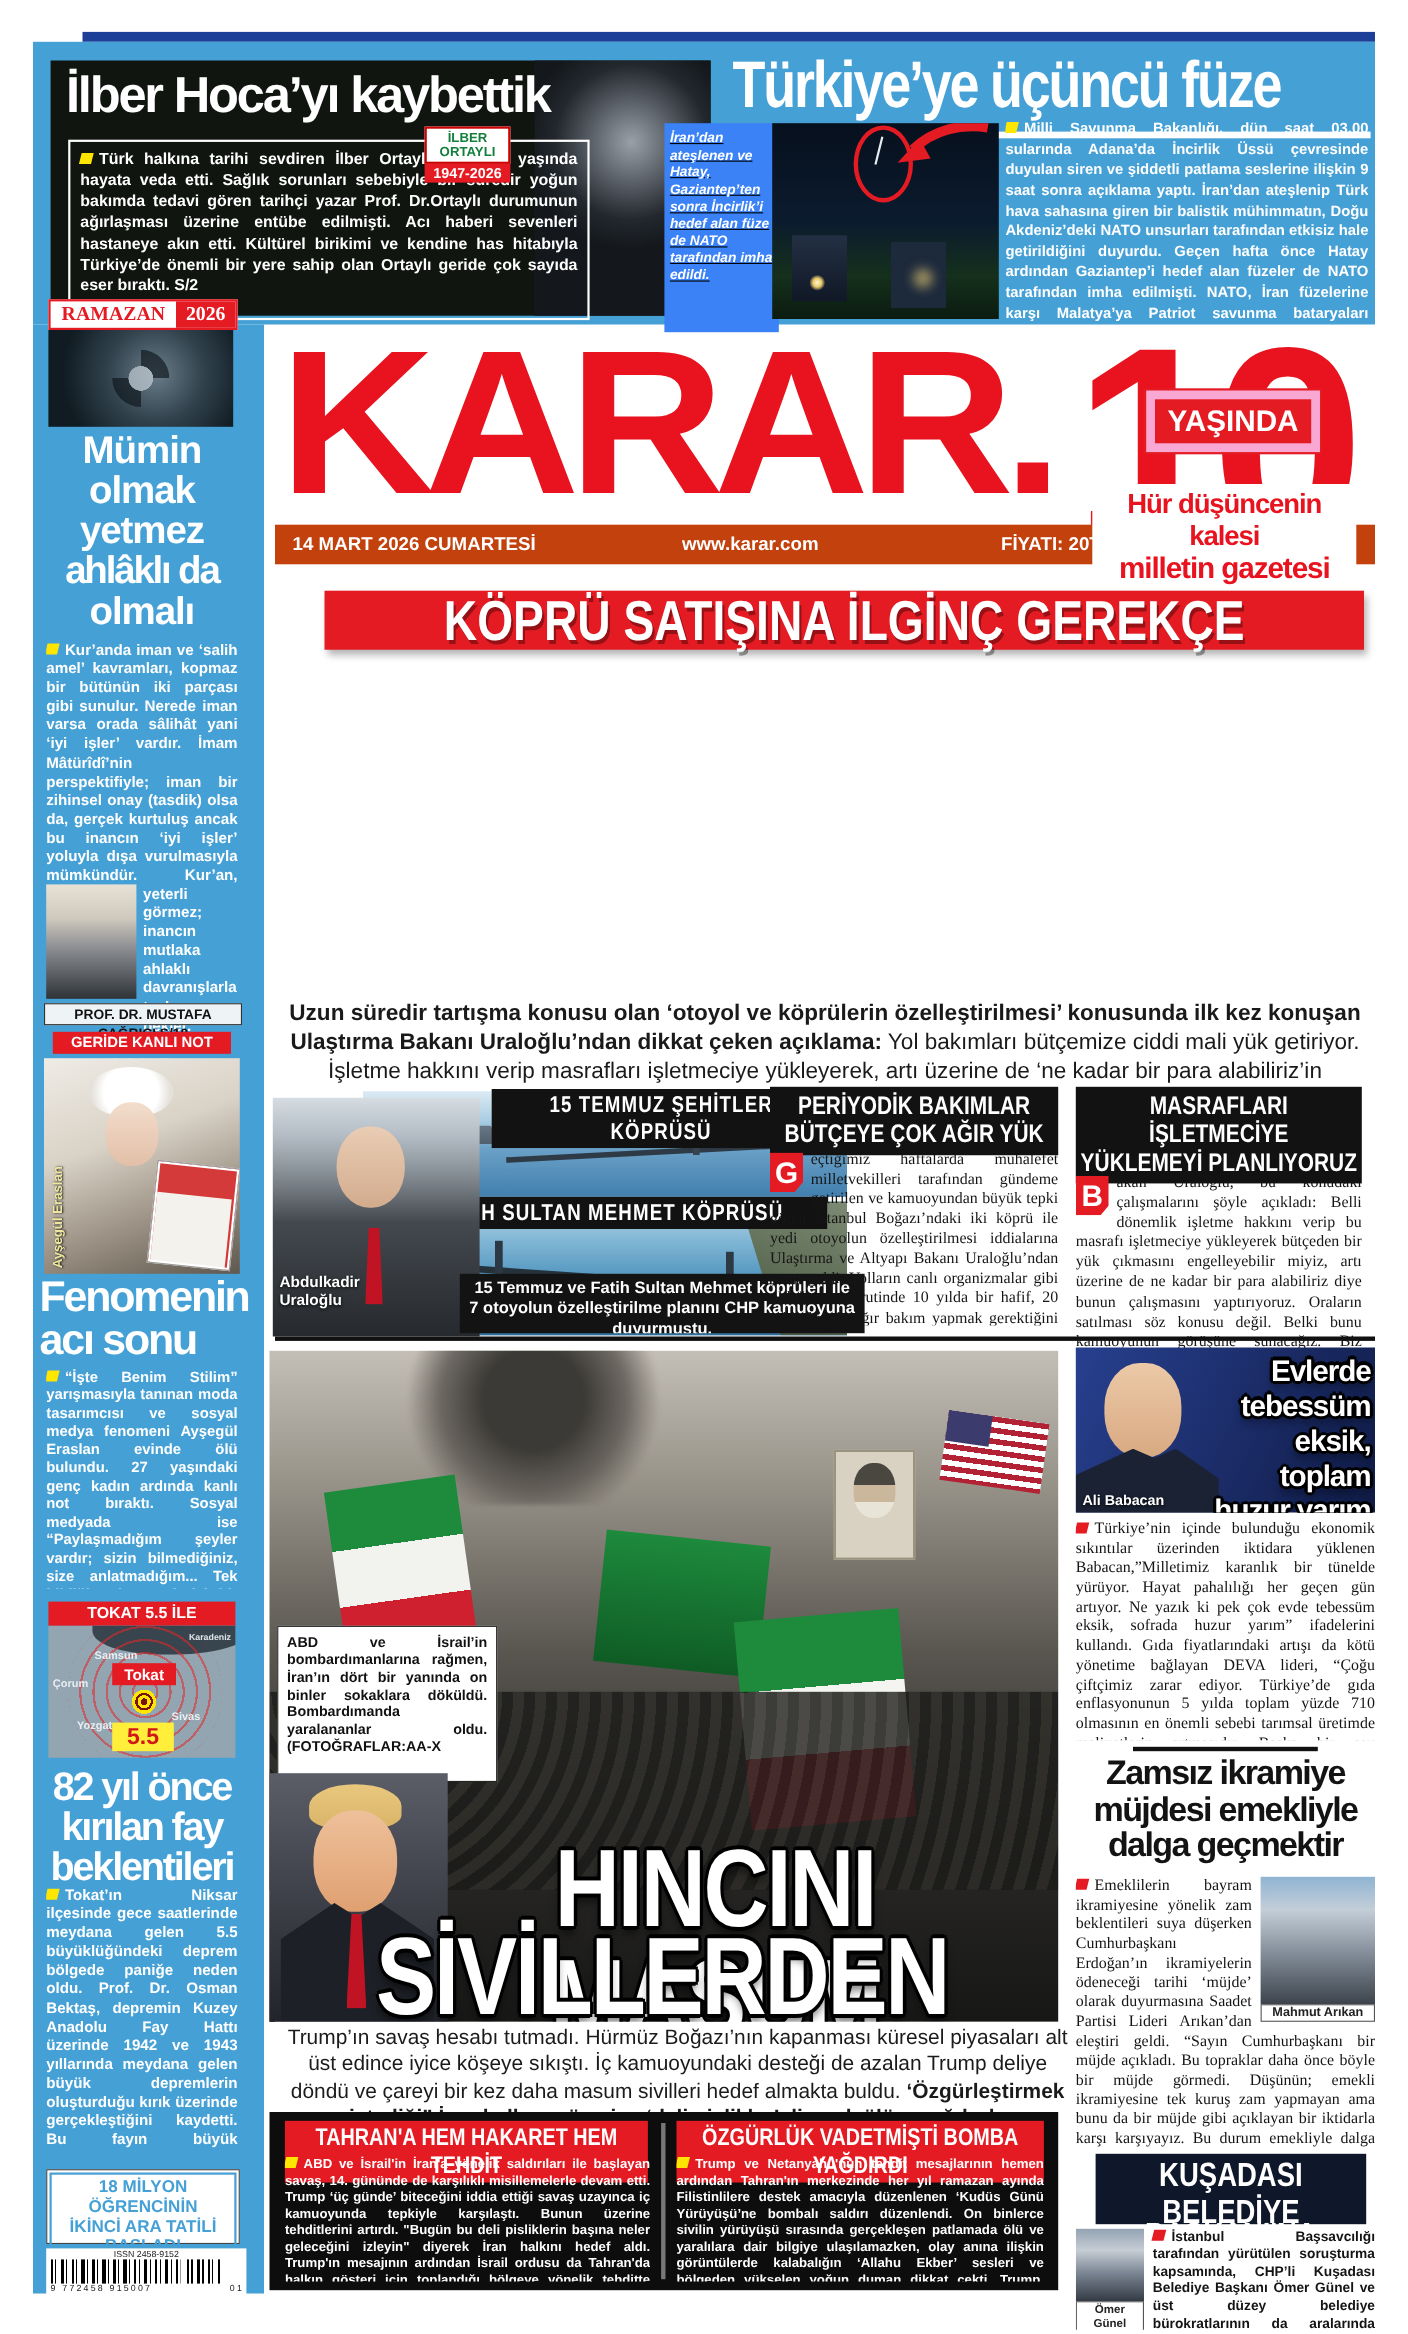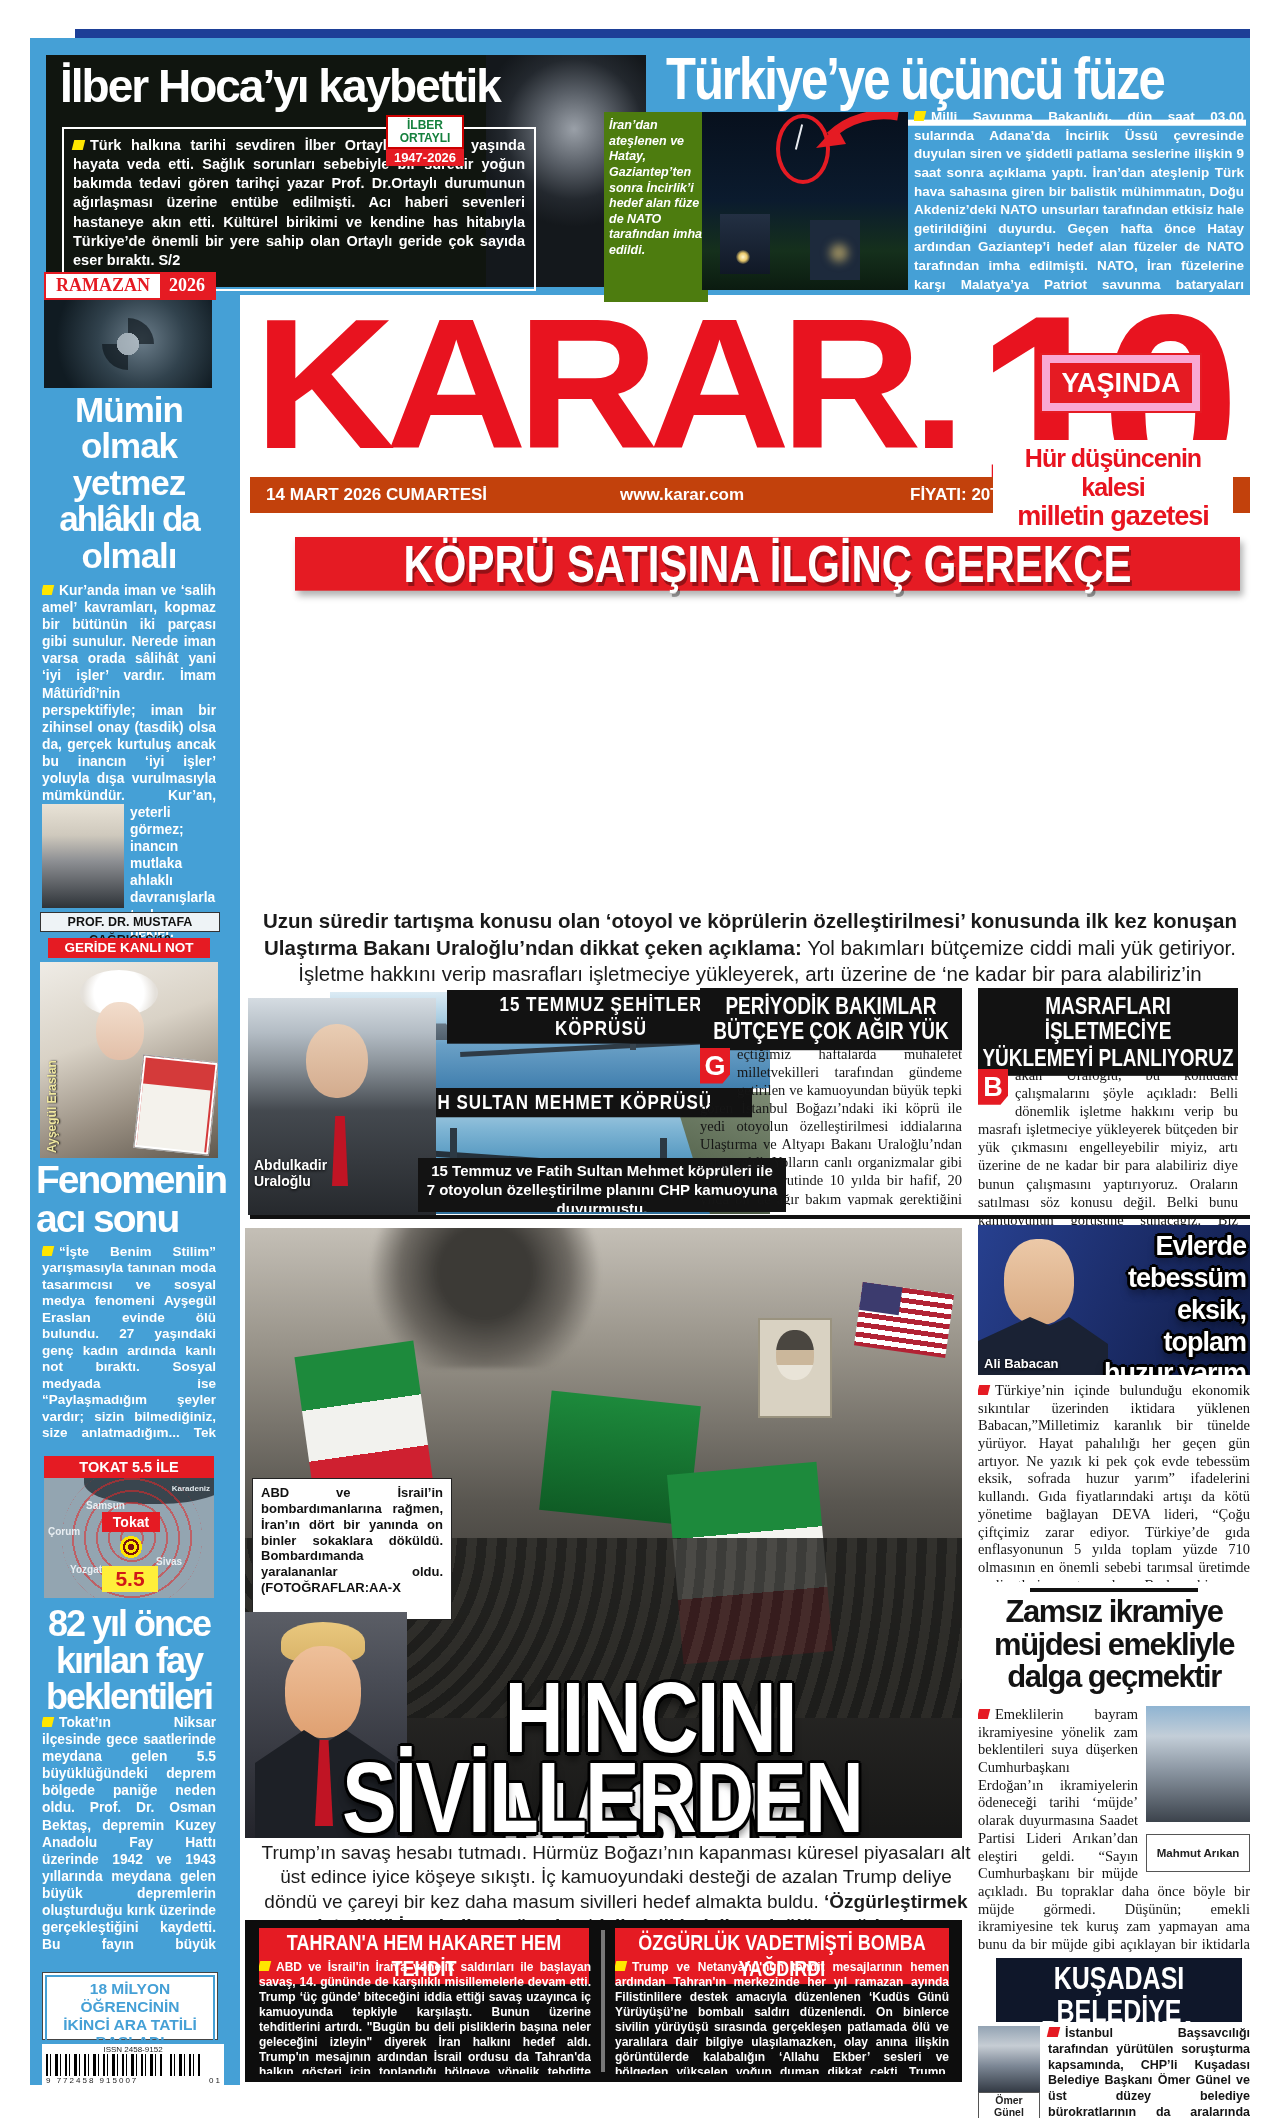--- a/index.html
+++ b/index.html
@@ -45,21 +45,21 @@
       <p class="white b just" style="margin:0;font-size:14.5px;line-height:1.32;"><span class="bullet"></span><span>Türk halkına tarihi sevdiren İlber Ortaylı Hoca 79 yaşında hayata veda etti. Sağlık sorunları sebebiyle bir süredir yoğun bakımda tedavi gören tarihçi yazar Prof. Dr.Ortaylı durumunun ağırlaşması üzerine entübe edilmişti. Acı haberi sevenleri hastaneye akın etti. Kültürel birikimi ve kendine has hitabıyla Türkiye’de önemli bir yere sahip olan Ortaylı geride çok sayıda eser bıraktı. S/2</span></p>
     </div>
     <div class="abs" style="left:340px;top:60px;width:78px;">
       <div class="ctr b" style="background:#fff;color:#15803d;border:2px solid #c00;font-size:12px;line-height:1.1;padding:2px 1px;">İLBER ORTAYLI</div>
       <div class="ctr b white" style="background:#e51b23;font-size:13px;padding:1px 0;">1947-2026</div>
     </div>
   </div>
 
   <div class="abs" style="left:596px;top:38px;width:654px;height:257px;">
     <div class="abs white b sqz" style="left:70px;top:6px;width:580px;font-size:49px;letter-spacing:-2px;border-bottom:5px solid #fff;padding-bottom:6px;">Türkiye’ye üçüncü füze</div>
-    <div class="abs ovh" style="left:8px;top:74px;width:94px;height:178px;background:#4d7c0f;padding:6px 5px;">
+    <div class="abs ovh" style="left:8px;top:74px;width:94px;height:178px;background:#3b82f6;padding:6px 5px;text-decoration:underline;">
       <p class="white b" style="margin:0;font-size:12.5px;line-height:1.25;font-style:italic;">İran’dan ateşlenen ve Hatay, Gaziantep’ten sonra İncirlik’i hedef alan füze de NATO tarafından imha edildi.</p>
     </div>
     <div class="abs" style="left:106px;top:74px;width:206px;height:178px;background:linear-gradient(180deg,#07101d 0%,#0b1b2e 50%,#15301c 78%,#0b1b10 100%);overflow:hidden;">
       <div class="abs" style="left:18px;bottom:16px;width:50px;height:60px;background:linear-gradient(180deg,#233043,#101826);box-shadow:90px 6px 0 #1d2a3c;"></div>
       <div class="abs" style="left:34px;bottom:26px;width:14px;height:14px;border-radius:50%;background:radial-gradient(circle,#fff7d0 0%,#e8c86a 40%,transparent 75%);box-shadow:96px -4px 10px 2px rgba(240,210,120,.6);"></div>
       <div class="abs" style="left:96px;top:12px;width:2px;height:26px;background:#e9edf2;transform:rotate(14deg);"></div>
       <div class="abs" style="left:74px;top:2px;width:46px;height:62px;border:4px solid #e51b23;border-radius:50%;"></div>
       <svg class="abs" style="left:112px;top:-2px;" width="86" height="46" viewBox="0 0 86 46">
         <path d="M84,6 C60,2 34,8 16,26" stroke="#e51b23" stroke-width="9" fill="none"></path>
         <polygon points="22,16 2,38 32,34" fill="#e51b23"></polygon>
@@ -272,21 +272,21 @@
   </div>
   <div class="abs" style="left:1030px;top:1588px;width:168px;height:4px;background:#111;"></div>
   <div class="abs ctr" style="left:972px;top:1596px;width:284px;">
     <div class="b" style="color:#131313;font-size:31px;letter-spacing:-1.5px;line-height:1.05;">Zamsız ikramiye</div>
     <div class="b" style="color:#131313;font-size:31px;letter-spacing:-1.5px;line-height:1.05;">müjdesi emekliyle</div>
     <div class="b" style="color:#131313;font-size:31px;letter-spacing:-1.5px;line-height:1.05;">dalga geçmektir</div>
   </div>
   <div class="abs ovh" style="left:978px;top:1706px;width:272px;height:246px;">
     <div style="float:right;width:104px;margin:0 0 4px 8px;">
       <div style="width:104px;height:116px;background:linear-gradient(180deg,#8fb4d2 0%,#c3ced8 26%,#8c97a3 55%,#3c434c 100%);"></div>
-      <div class="ctr b" style="font-size:11.5px;background:#fff;border:1px solid #555;color:#222;padding:12px 0;margin-top:12px;">Mahmut Arıkan</div>
+      <div class="ctr b" style="font-size:11.5px;background:#fff;border:1px solid #555;color:#222;padding:1px 0;">Mahmut Arıkan</div>
     </div>
     <p class="serif just" style="margin:0;font-size:14.5px;line-height:1.22;color:#141414;"><span class="bullet red"></span><span>Emeklilerin bayram ikramiyesine yönelik zam beklentileri suya düşerken Cumhurbaşkanı Erdoğan’ın ikramiyelerin ödeneceği tarihi ‘müjde’ olarak duyurmasına Saadet Partisi Lideri Arıkan’dan eleştiri geldi. “Sayın Cumhurbaşkanı bir müjde açıkladı. Bu topraklar daha önce böyle bir müjde görmedi. Düşünün; emekli ikramiyesine tek kuruş zam yapmayan ama bunu da bir müjde gibi açıklayan bir iktidarla karşı karşıyayız. Bu durum emekliyle dalga geçmektir” dedi. S/8</span></p>
   </div>
   <div class="abs ctr" style="left:996px;top:1958px;width:246px;height:60px;background:#0f172a;padding-top:4px;">
     <div class="b white sqz" style="font-size:25px;line-height:1.08;">KUŞADASI BELEDİYE</div>
     <div class="b white sqz" style="font-size:25px;line-height:1.08;">BAŞKANI'NA GÖZALTI</div>
   </div>
   <div class="abs ovh" style="left:978px;top:2026px;width:272px;height:92px;">
     <div style="float:left;width:62px;margin:0 8px 2px 0;">
       <div style="width:62px;height:66px;background:linear-gradient(180deg,#93a3b3 0%,#c6cdd4 30%,#7d8896 60%,#333a44 100%);"></div>

